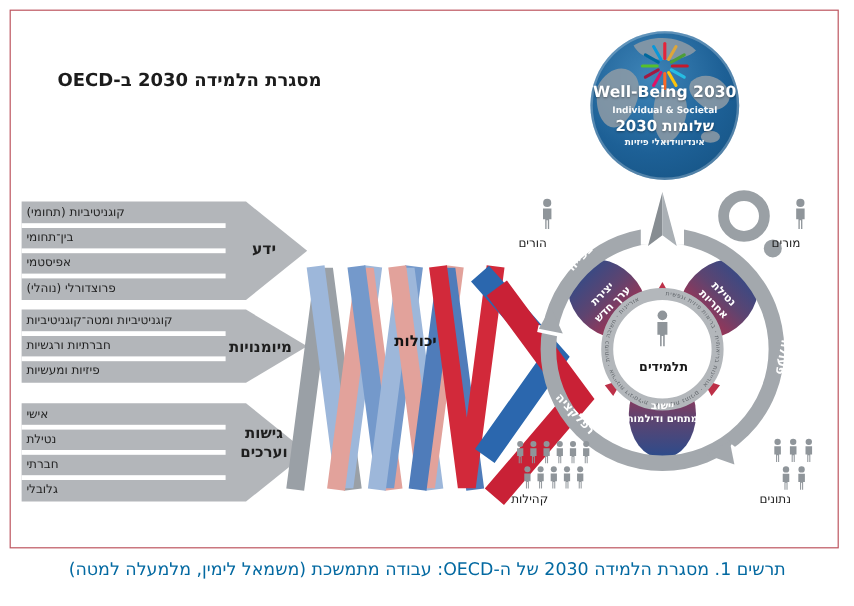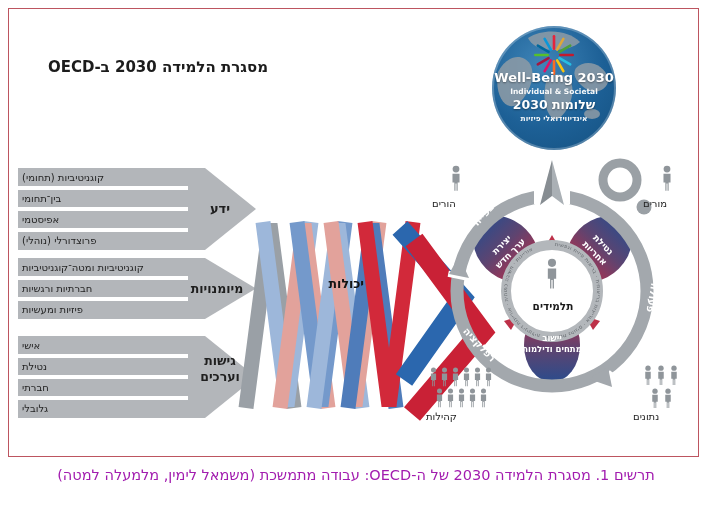--- a/index.html
+++ b/index.html
@@ -18,21 +18,21 @@
   .g1{top:44px;font-size:13px;font-weight:bold;text-shadow:0 1px 2px rgba(0,0,0,.4);}
   .g2{top:61px;font-size:7.5px;font-weight:bold;opacity:.95;}
   .g3{top:71px;font-size:12.5px;font-weight:bold;text-shadow:0 1px 2px rgba(0,0,0,.4);}
   .g4{top:88px;font-size:7.5px;font-weight:bold;opacity:.95;}
   
   .bar{left:22px;width:158px;height:17px;font-size:10px;line-height:17px;color:#1f1f1f;text-align:left;}
   .glabel{font-weight:bold;color:#1f1f1f;text-align:center;}
   .braid-label{left:310px;top:276px;width:54px;text-align:right;font-size:12.5px;font-weight:bold;color:#141414;}
   .center-label{left:522px;top:300px;width:62px;text-align:center;font-size:10.5px;font-weight:bold;color:#1a1a1a;}
   .actor-label{font-size:10px;color:#222;text-align:left;}
-  .caption{left:0;top:467px;width:712px;text-align:center;font-size:14.5px;color:#a21caf;}
+  .caption{left:0;top:467px;width:712px;text-align:center;font-size:14.5px;color:#0369a1;}
 </style>
 </head>
 <body>
 
 <div class="canvas">
 
   <div class="abs fig-border"></div>
 
   <svg class="abs art" viewBox="0 0 712 505">
     <defs>

